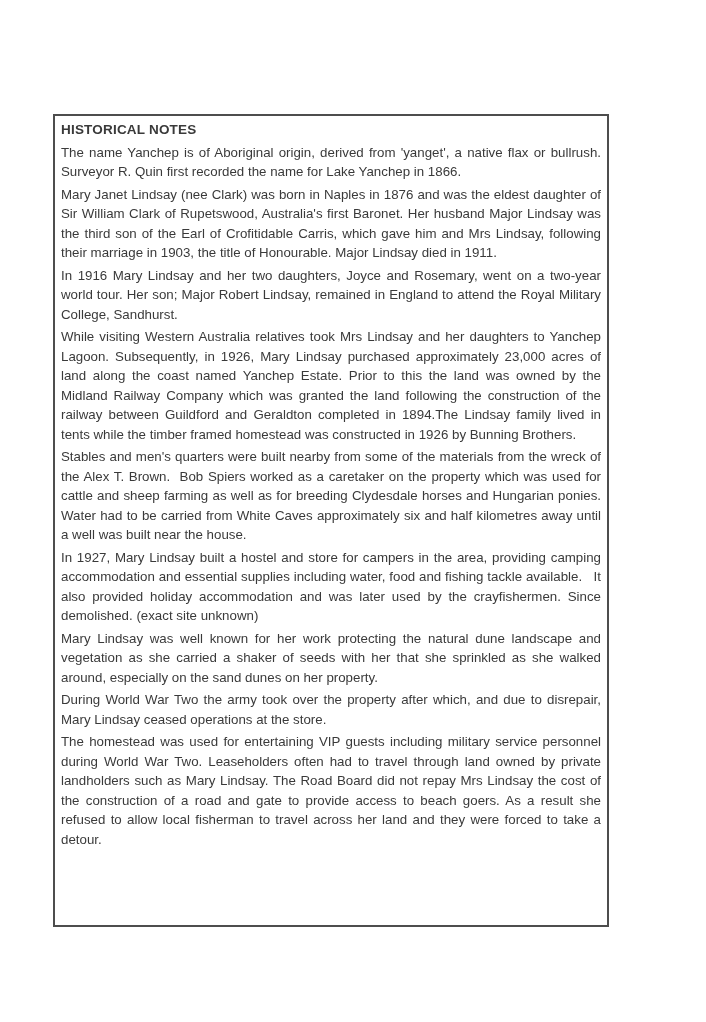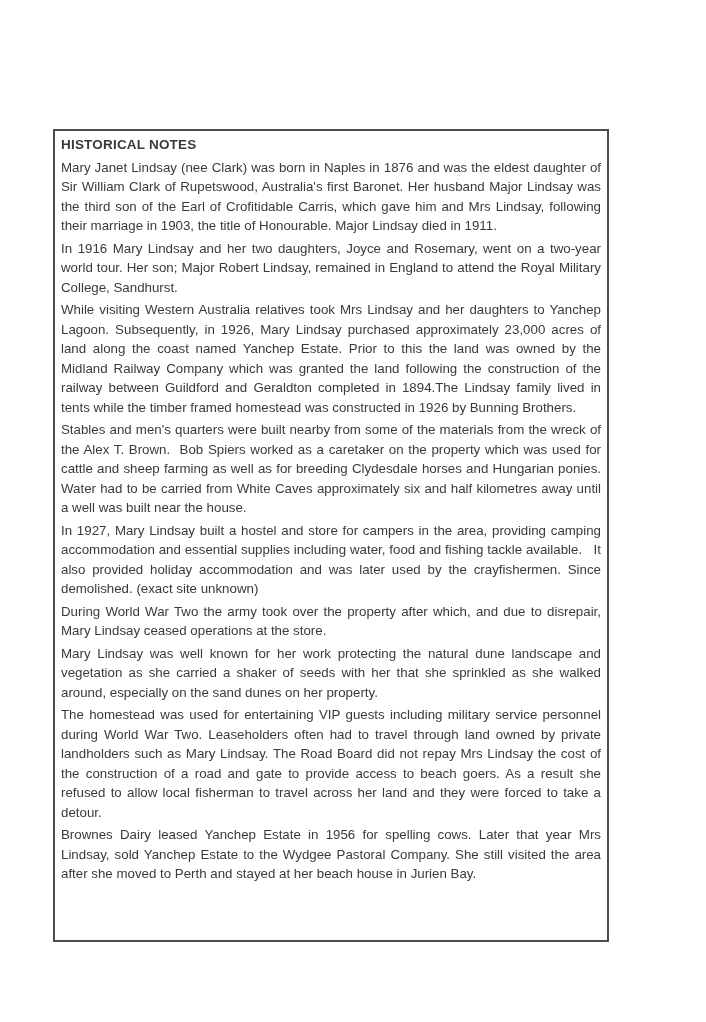--- a/index.html
+++ b/index.html
@@ -11,21 +11,21 @@
     position: relative;
     width: 706px;
     height: 1022px;
     background: #ffffff;
     overflow: hidden;
     font-family: "Liberation Sans", sans-serif;
   }
   .notes-box {
     position: absolute;
     left: 53px;
-    top: 129px;
+    top: 114px;
     width: 556px;
     min-height: 813px;
     box-sizing: border-box;
     border: 2px solid #4d4d4d;
     padding: 4px 6px 6px 6px;
     background: #ffffff;
   }
   .notes-title {
     font-size: 13.5px;
     font-weight: bold;
@@ -44,23 +44,23 @@
   .notes-box p:last-child {
     margin-bottom: 0;
   }
 </style>
 </head>
 <body>
 
 <div class="page">
   <div class="notes-box">
     <h1 class="notes-title">HISTORICAL NOTES</h1>
+    <p>The name Yanchep is of Aboriginal origin, derived from 'yanget', a native flax or bullrush. Surveyor R. Quin first recorded the name for Lake Yanchep in 1866.</p>
     <p>Mary Janet Lindsay (nee Clark) was born in Naples in 1876 and was the eldest daughter of Sir William Clark of Rupetswood, Australia's first Baronet. Her husband Major Lindsay was the third son of the Earl of Crofitidable Carris, which gave him and Mrs Lindsay, following their marriage in 1903, the title of Honourable. Major Lindsay died in 1911.</p>
     <p>In 1916 Mary Lindsay and her two daughters, Joyce and Rosemary, went on a two-year world tour. Her son; Major Robert Lindsay, remained in England to attend the Royal Military College, Sandhurst.</p>
     <p>While visiting Western Australia relatives took Mrs Lindsay and her daughters to Yanchep Lagoon. Subsequently, in 1926, Mary Lindsay purchased approximately 23,000 acres of land along the coast named Yanchep Estate. Prior to this the land was owned by the Midland Railway Company which was granted the land following the construction of the railway between Guildford and Geraldton completed in 1894.The Lindsay family lived in tents while the timber framed homestead was constructed in 1926 by Bunning Brothers.</p>
     <p>Stables and men's quarters were built nearby from some of the materials from the wreck of the Alex T. Brown. &nbsp;Bob Spiers worked as a caretaker on the property which was used for cattle and sheep farming as well as for breeding Clydesdale horses and Hungarian ponies. Water had to be carried from White Caves approximately six and half kilometres away until a well was built near the house.</p>
     <p>In 1927, Mary Lindsay built a hostel and store for campers in the area, providing camping accommodation and essential supplies including water, food and fishing tackle available. &nbsp;&nbsp;It also provided holiday accommodation and was later used by the crayfishermen. Since demolished. (exact site unknown)</p>
+    <p>Mary Lindsay was well known for her work protecting the natural dune landscape and vegetation as she carried a shaker of seeds with her that she sprinkled as she walked around, especially on the sand dunes on her property.</p>
     <p>During World War Two the army took over the property after which, and due to disrepair, Mary Lindsay ceased operations at the store.</p>
-    <p>Mary Lindsay was well known for her work protecting the natural dune landscape and vegetation as she carried a shaker of seeds with her that she sprinkled as she walked around, especially on the sand dunes on her property.</p>
     <p>The homestead was used for entertaining VIP guests including military service personnel during World War Two. Leaseholders often had to travel through land owned by private landholders such as Mary Lindsay. The Road Board did not repay Mrs Lindsay the cost of the construction of a road and gate to provide access to beach goers. As a result she refused to allow local fisherman to travel across her land and they were forced to take a detour.</p>
-    <p>Brownes Dairy leased Yanchep Estate in 1956 for spelling cows. Later that year Mrs Lindsay, sold Yanchep Estate to the Wydgee Pastoral Company. She still visited the area after she moved to Perth and stayed at her beach house in Jurien Bay.</p>
   </div>
 </div>
 
 </body></html>

